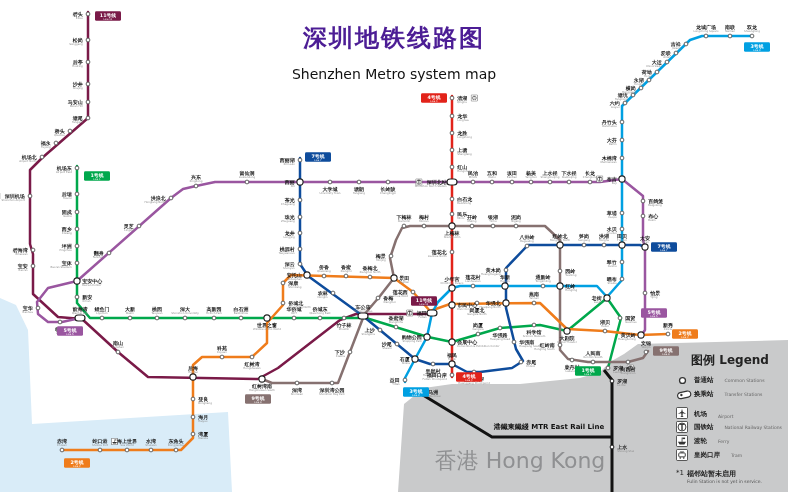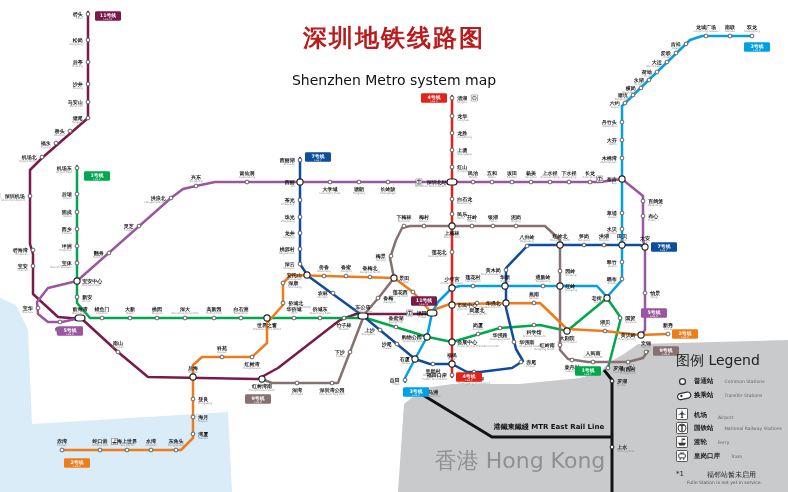--- a/index.html
+++ b/index.html
@@ -1,30 +1,30 @@
 <!DOCTYPE html>
 <html><head>
 <meta charset="utf-8">
 <style>
   html,body{margin:0;padding:0;}
   body{width:788px;height:492px;overflow:hidden;background:#fff;font-family:"DejaVu Sans","Liberation Sans",sans-serif;position:relative;}
   #stage{position:absolute;inset:0;}
   #map-svg{position:absolute;left:0;top:0;}
   .title-block{position:absolute;left:0;right:0;top:22px;text-align:center;pointer-events:none;}
-  .title-zh{font-size:24px;font-weight:bold;color:#b91c1c;letter-spacing:2px;}
-  .title-en{font-size:14px;color:#111;margin-top:18px;}
+  .title-zh{font-size:24px;font-weight:bold;color:#4c1d95;letter-spacing:2px;}
+  .title-en{font-size:14px;color:#111;margin-top:12px;}
   .legend{position:absolute;left:676px;top:352px;width:108px;color:#333;}
-  .legend-title{font-size:14px;font-weight:normal;text-align:left;color:#222;margin-bottom:5px;}
+  .legend-title{font-size:12px;font-weight:bold;text-align:center;color:#222;margin-bottom:5px;}
   .legend-row{display:flex;align-items:center;margin:2px 0;}
   .legend-ic{width:14px;height:12px;flex:0 0 18px;display:flex;align-items:center;}
   .l-zh{font-size:6.5px;color:#222;font-weight:bold;margin-right:11px;white-space:nowrap;}
   .l-en{font-size:4.5px;color:#666;white-space:nowrap;}
   .legend-note{margin-top:8px;display:flex;}
   .note-mark{font-size:7px;color:#222;margin-right:3px;}
-  .note-zh{font-size:7px;font-weight:normal;color:#222;margin-left:20px;}
+  .note-zh{font-size:7px;font-weight:bold;color:#222;}
   .note-en{font-size:4.5px;color:#555;}
   .signature{margin-top:10px;text-align:right;font-family:"DejaVu Serif","Liberation Serif",serif;font-style:italic;font-size:10px;color:#555;padding-right:4px;}
 </style>
 </head>
 <body>
 
 <div id="stage">
   <svg id="map-svg" width="788" height="492" viewBox="0 0 788 492">
     <defs>
       <symbol id="ic-airport" viewBox="0 0 14 14">

